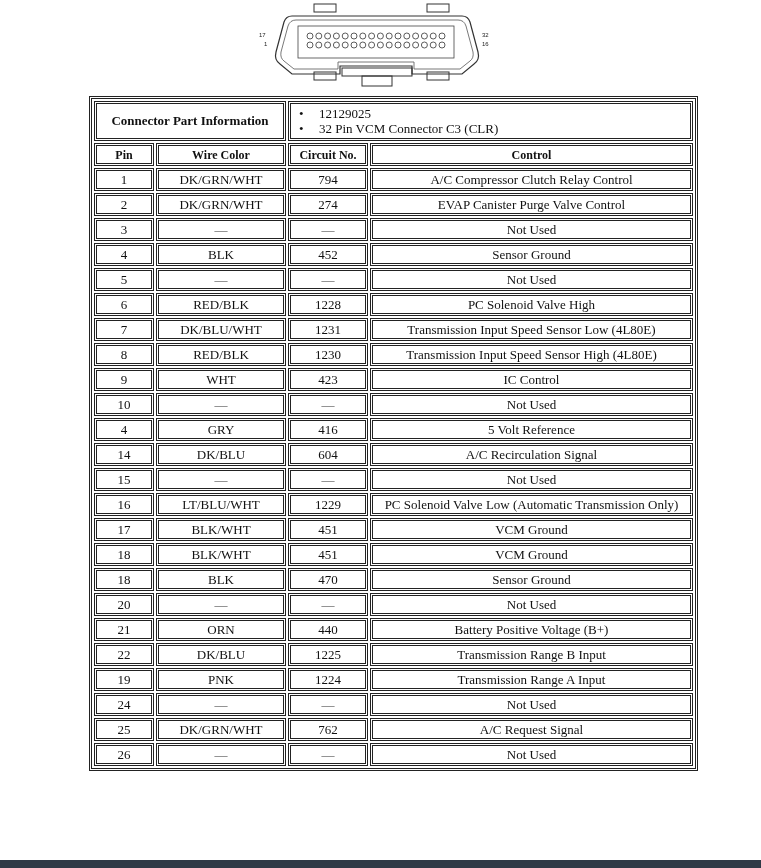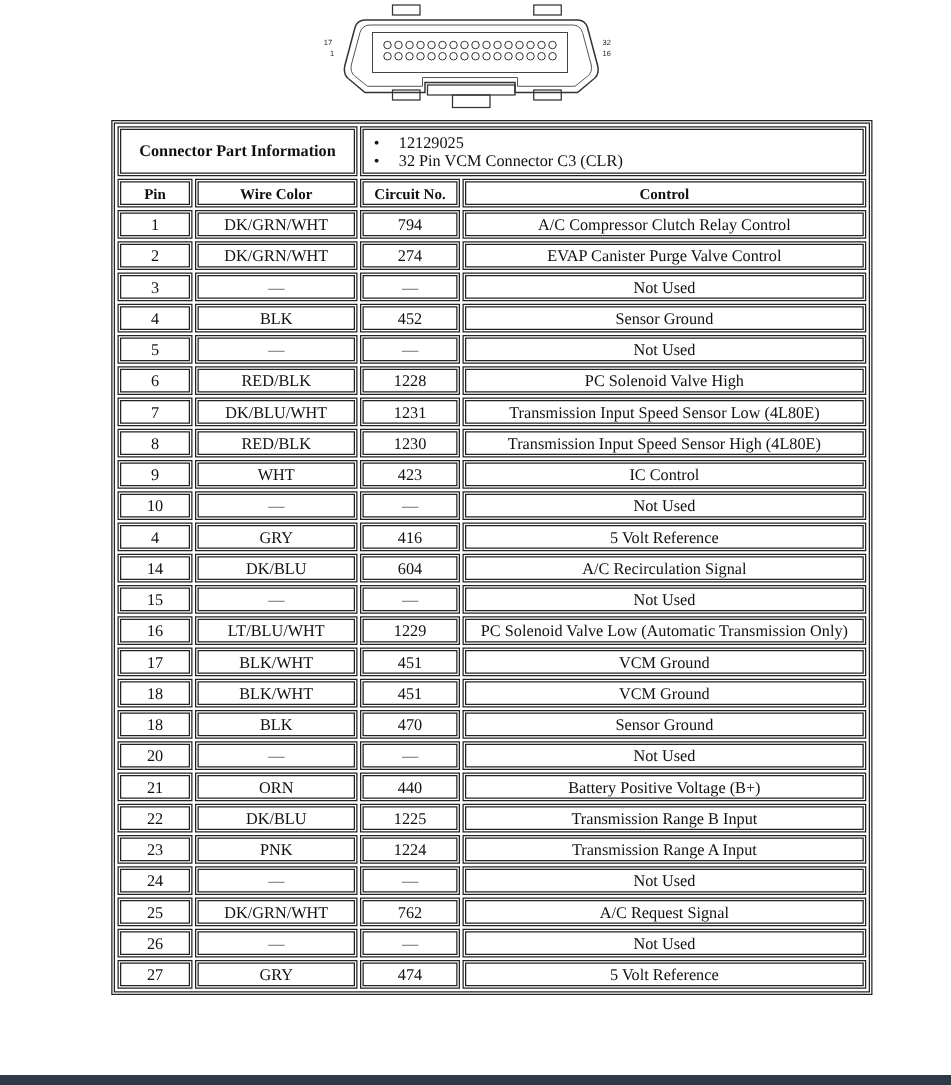--- a/index.html
+++ b/index.html
@@ -226,21 +226,21 @@
         <td>440</td>
         <td>Battery Positive Voltage (B+)</td>
       </tr>
       <tr>
         <td>22</td>
         <td>DK/BLU</td>
         <td>1225</td>
         <td>Transmission Range B Input</td>
       </tr>
       <tr>
-        <td>23</td>
+        <td>19</td>
         <td>PNK</td>
         <td>1224</td>
         <td>Transmission Range A Input</td>
       </tr>
       <tr>
         <td>24</td>
         <td class="dash">—</td>
         <td class="dash">—</td>
         <td>Not Used</td>
       </tr>
@@ -249,22 +249,16 @@
         <td>DK/GRN/WHT</td>
         <td>762</td>
         <td>A/C Request Signal</td>
       </tr>
       <tr>
         <td>26</td>
         <td class="dash">—</td>
         <td class="dash">—</td>
         <td>Not Used</td>
       </tr>
-      <tr>
-        <td>27</td>
-        <td>GRY</td>
-        <td>474</td>
-        <td>5 Volt Reference</td>
-      </tr>
     </tbody>
 </table>
 
 <div class="bottom-bar"></div>
 
 </body></html>

